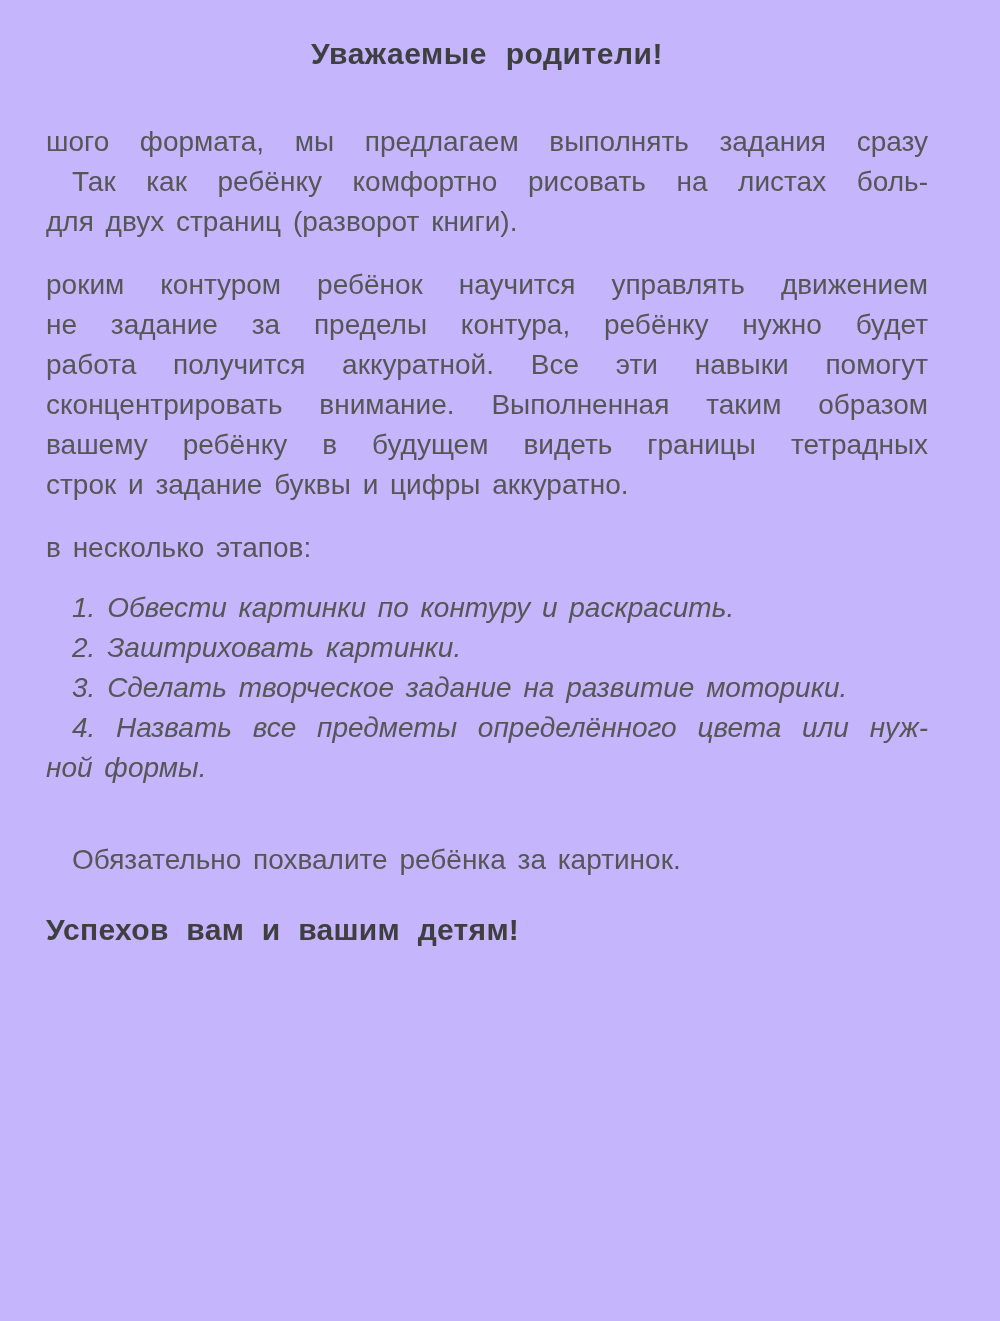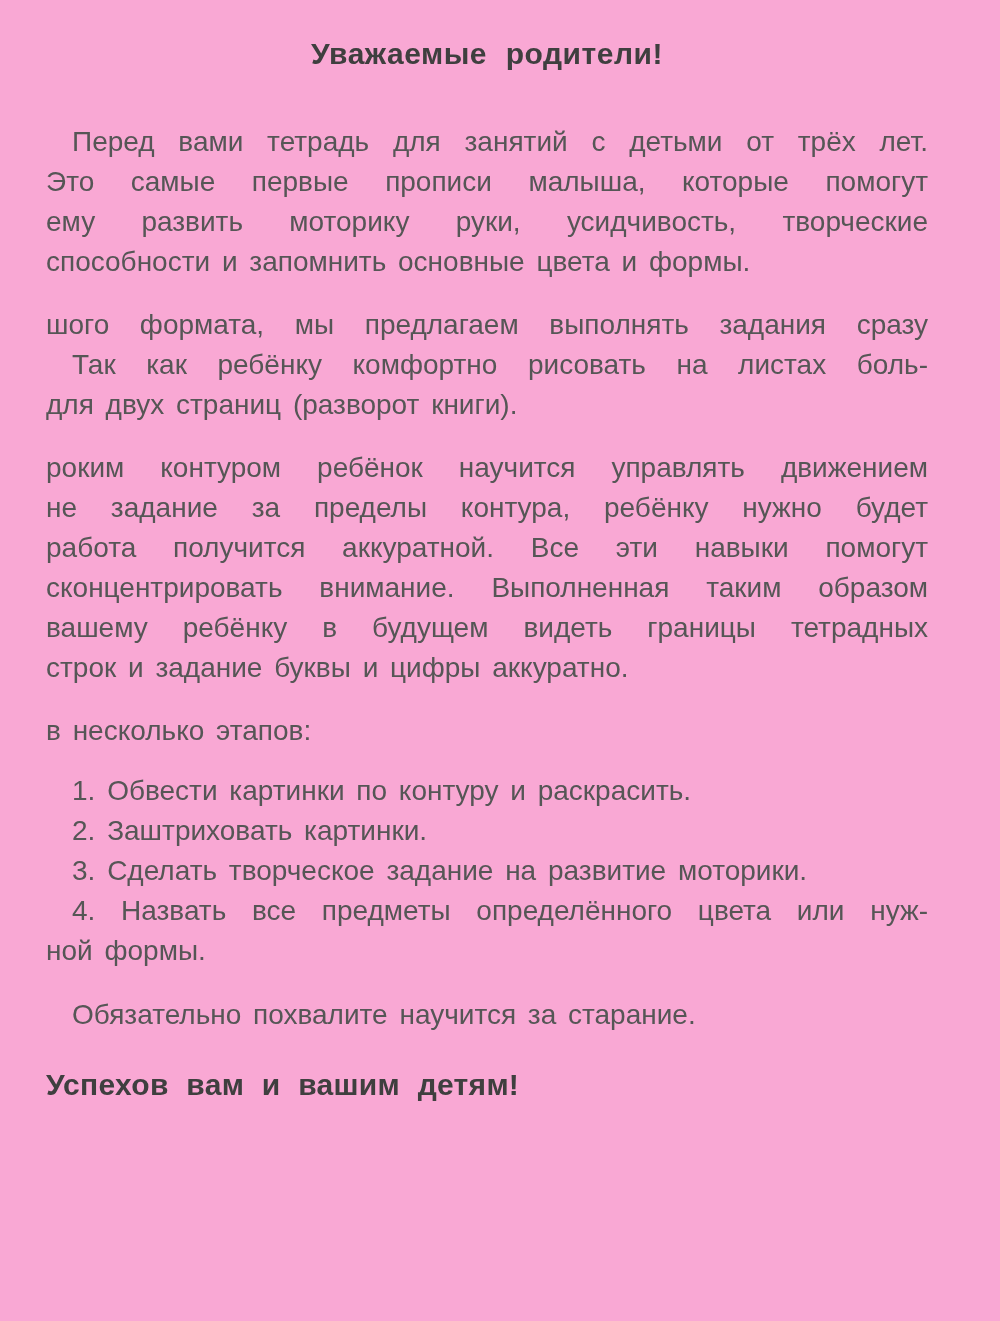--- a/index.html
+++ b/index.html
@@ -5,21 +5,21 @@
   * { margin: 0; padding: 0; box-sizing: border-box; }
   html, body {
     width: 1000px;
     background: #ffffff;
     font-family: "Liberation Sans", "DejaVu Sans", sans-serif;
   }
   .page {
     position: relative;
     width: 1000px;
     height: 1321px;
-    background: #f9a8d4;
+    background: #c4b5fd;
     padding: 34px 72px 0 46px;
     overflow: hidden;
     color: #565656;
   }
   .doc-title {
     font-size: 30px;
     line-height: 40px;
     font-weight: bold;
     color: #3f3f3f;
     text-align: center;
@@ -36,44 +36,38 @@
     word-spacing: 4px;
     text-align: justify;
     text-align-last: justify;
     white-space: normal;
   }
   .line.last {
     text-align: left;
     text-align-last: left;
   }
   .line.indent { text-indent: 26px; }
-  .task-list { margin-bottom: 24px; }
+  .task-list { margin-bottom: 52px; font-style: italic; }
   .closing { margin-bottom: 30px; }
   .farewell {
     font-size: 30px;
     line-height: 40px;
     font-weight: bold;
     color: #3f3f3f;
     word-spacing: 9px;
     letter-spacing: 0.3px;
   }
 </style>
 </head>
 <body>
 
 <div class="page">
 
   <h1 class="doc-title">Уважаемые  родители!</h1>
 
-  <div class="para">
-    <div class="line indent">Перед вами тетрадь для занятий с детьми от трёх лет.</div>
-    <div class="line">Это самые первые прописи малыша, которые помогут</div>
-    <div class="line">ему развить моторику руки, усидчивость, творческие</div>
-    <div class="line last">способности и запомнить основные цвета и формы.</div>
-  </div>
 
   <div class="para">
     <div class="line">шого формата, мы предлагаем выполнять задания сразу</div>
     <div class="line indent">Так как ребёнку комфортно рисовать на листах боль-</div>
     <div class="line last">для двух страниц (разворот книги).</div>
   </div>
 
   <div class="para">
     <div class="line">роким контуром ребёнок научится управлять движением</div>
     <div class="line">не задание за пределы контура, ребёнку нужно будет</div>
@@ -97,18 +91,18 @@
     <div>
       <div class="line last indent">3. Сделать творческое задание на развитие моторики.</div>
     </div>
     <div>
       <div class="line indent">4. Назвать все предметы определённого цвета или нуж-</div>
       <div class="line last">ной формы.</div>
     </div>
   </div>
 
   <div class="para closing">
-    <div class="line last indent">Обязательно похвалите научится за старание.</div>
+    <div class="line last indent">Обязательно похвалите ребёнка за картинок.</div>
   </div>
 
   <div class="farewell">Успехов вам и вашим детям!</div>
 
 </div>
 
 </body></html>

